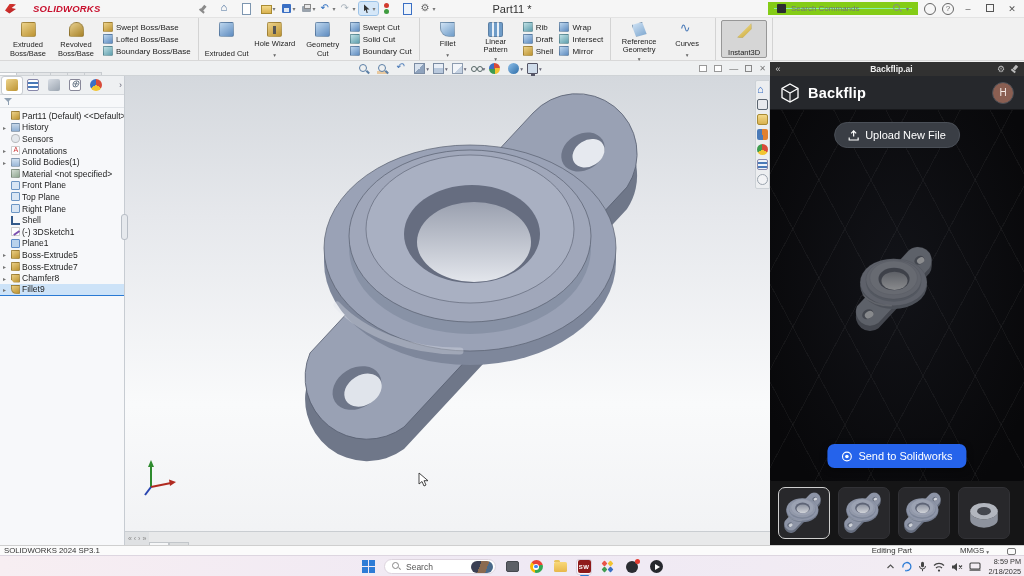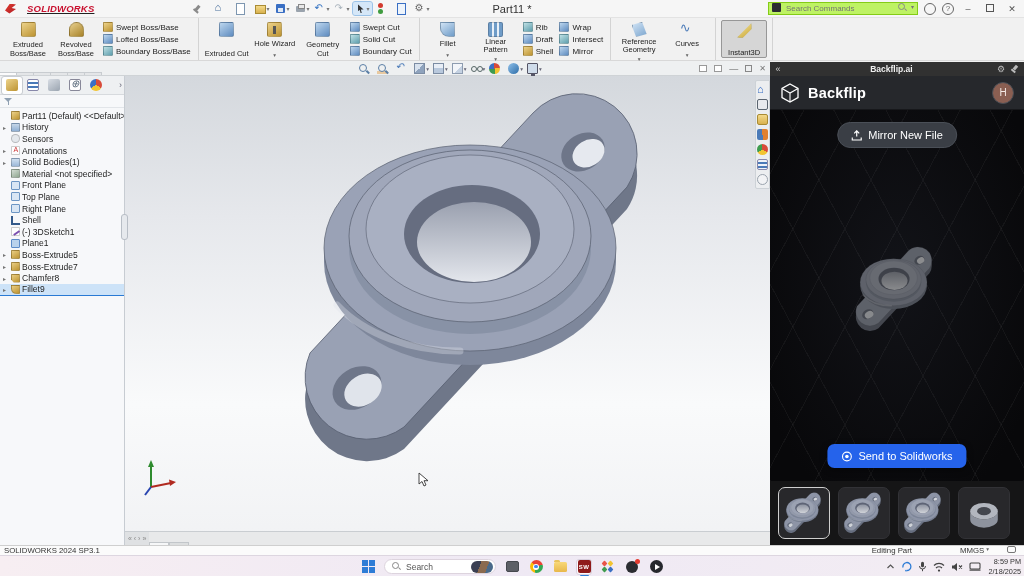--- a/index.html
+++ b/index.html
@@ -3,21 +3,21 @@
 <meta charset="utf-8">
 <style>
   html,body{margin:0;padding:0;background:#222;}
   .screen{position:relative;width:1024px;height:576px;overflow:hidden;background:#f1f1f1;
           font-family:"Liberation Sans",sans-serif;color:#222;-webkit-font-smoothing:antialiased;}
   .screen *{box-sizing:border-box;}
 
   
   .titlebar{position:absolute;left:0;top:0;width:1024px;height:18px;background:#f6f6f6;
             border-bottom:1px solid #e3e3e3;display:flex;align-items:center;font-size:9px;}
-  .brand{display:flex;align-items:center;gap:11px;padding:0 8px 0 5px;text-decoration:underline;}
+  .brand{display:flex;align-items:center;gap:17px;padding:0 8px 0 5px;}
   .brand-mark{width:11px;height:10px;background:linear-gradient(135deg,#e03a2f,#b01f26);
               clip-path:polygon(0 70%,45% 0,100% 10%,60% 45%,100% 55%,40% 100%);}
   .brand-name{color:#c8102e;font-weight:bold;font-style:italic;font-size:9.5px;letter-spacing:.2px;}
   .menus{display:flex;}
   .menu-item{padding:2px 7px;color:#333;cursor:default;}
   .pin-ico{width:10px;height:10px;margin:0 6px;position:relative;}
   .pin-ico::before{content:"";position:absolute;left:4px;top:1px;width:3px;height:6px;background:#8a8a8a;transform:rotate(40deg);}
   .pin-ico::after{content:"";position:absolute;left:1px;top:6px;width:6px;height:1.5px;background:#8a8a8a;transform:rotate(40deg);}
   .qa-row{display:flex;align-items:center;gap:1px;margin-left:4px;}
   .qa{display:flex;align-items:center;padding:1px 2px;border-radius:2px;position:relative;}
@@ -34,21 +34,21 @@
   .qa-undo .qa-ic::before{content:"↶";position:absolute;left:0;top:-1px;color:#2f6fc0;font-size:10px;}
   .qa-redo .qa-ic::before{content:"↷";position:absolute;left:0;top:-1px;color:#aab4bd;font-size:10px;}
   .qa-select .qa-ic::before{content:"";position:absolute;left:3px;top:1px;width:6px;height:9px;background:#333;
       clip-path:polygon(0 0,100% 60%,55% 62%,70% 100%,50% 100%,38% 66%,0 80%);}
   .qa-rebuild .qa-ic::before{content:"";position:absolute;left:3px;top:0;width:5px;height:5px;border-radius:50%;background:#d23b2f;}
   .qa-rebuild .qa-ic::after{content:"";position:absolute;left:3px;top:6px;width:5px;height:5px;border-radius:50%;background:#3f9c3f;}
   .qa-props .qa-ic::before{content:"";position:absolute;left:2px;top:0;width:7px;height:10px;background:#eef4fb;border:1px solid #3a6fc4;}
   .qa-options .qa-ic::before{content:"⚙";position:absolute;left:0;top:-1px;font-size:10px;color:#666;}
   .doc-title{position:absolute;left:50%;top:0;transform:translateX(-50%);line-height:18px;font-size:11px;color:#333;}
   .tb-right{margin-left:auto;display:flex;align-items:center;gap:6px;padding-right:4px;}
-  .search-cmd{display:flex;align-items:flex-start;gap:3px;width:150px;height:13px;background:#bef264;border:1px solid #84cc16;padding:0 3px;}
+  .search-cmd{display:flex;align-items:center;gap:3px;width:150px;height:13px;background:#86efac;border:6px solid #84cc16;padding:0 3px;}
   .search-scope{width:9px;height:9px;background:#2b2d31;border-radius:1px;flex:none;}
   .search-cmd input{border:none;outline:none;flex:1;font-size:8px;min-width:0;font-family:"Liberation Sans",sans-serif;color:#444;background:transparent;}
   .mini-mag{width:9px;height:9px;position:relative;flex:none;}
   .mini-mag::before{content:"";position:absolute;left:0;top:0;width:5px;height:5px;border:1.2px solid #888;border-radius:50%;}
   .mini-mag::after{content:"";position:absolute;left:6px;top:6px;width:3px;height:1.3px;background:#888;transform:rotate(45deg);}
   .circle-ico{width:12px;height:12px;border:1.2px solid #666;border-radius:50%;font-size:8px;line-height:10px;text-align:center;color:#666;}
   .win-btn{width:16px;text-align:center;font-size:9px;color:#555;line-height:18px;}
   .restore-ic{width:8px;height:8px;border:1px solid #555;display:inline-block;margin-top:5px;}
 
   
@@ -187,21 +187,21 @@
   .bf-send{position:absolute;left:50%;bottom:13px;transform:translateX(-50%);display:flex;align-items:center;gap:6px;
      background:#2563eb;color:#fff;font-size:11px;padding:6px 14px;border-radius:7px;white-space:nowrap;box-shadow:0 2px 6px rgba(0,0,0,.5);}
   .bf-thumbs{height:64px;background:#151516;display:flex;align-items:center;gap:8px;padding:0 8px;flex:none;}
   .bf-thumb{width:52px;height:52px;background:#28282b;border:1px solid #323236;border-radius:7px;display:flex;align-items:center;justify-content:center;overflow:hidden;}
   .bf-thumb.selected{border:1.5px solid #cfcfcf;}
   .bf-thumb svg{filter:brightness(.92);}
 
   
   .statusbar{position:absolute;left:0;top:545px;width:1024px;height:10px;background:#fbfbfb;border-top:1px solid #cfcfcf;
              display:flex;align-items:center;font-size:7.8px;color:#333;padding:0 4px;}
-  .sb-right{margin-left:auto;display:flex;align-items:flex-start;}
+  .sb-right{margin-left:auto;display:flex;align-items:flex-end;}
   .sb-edit{margin-right:48px;}
   .sb-units{margin-right:2px;}
   .sb-caret{font-size:5.5px;color:#666;margin-right:18px;}
   .sb-bubble{width:9px;height:7px;border:1.1px solid #777;border-radius:2px;position:relative;margin-right:4px;}
 
   
   .taskbar{position:absolute;left:0;top:555px;width:1024px;height:21px;
      background:linear-gradient(90deg,#f7eef2 0%,#efe9f4 50%,#f3edf3 100%);border-top:1px solid #ddd6e0;}
   .tb-center{position:absolute;left:50%;top:0;height:21px;transform:translateX(-50%);display:flex;align-items:center;gap:8px;}
   .win-logo{width:13px;height:13px;display:grid;grid-template-columns:6px 6px;grid-template-rows:6px 6px;gap:1px;}
@@ -691,21 +691,21 @@
       </svg>
       <span class="bf-name">Backflip</span>
       <span class="bf-avatar">H</span>
     </div>
     <div class="bf-canvas">
       <button class="bf-upload" style="border-style:solid;cursor:default;font-family:inherit;">
         <svg width="11" height="11" viewBox="0 0 11 11">
           <path d="M5.5,1 L5.5,6.5 M3,3.3 L5.5,0.8 L8,3.3" stroke="#fff" stroke-width="1.2" fill="none"></path>
           <path d="M1,7.5 L1,10 L10,10 L10,7.5" stroke="#fff" stroke-width="1.2" fill="none"></path>
         </svg>
-        <span>Mirror New File</span>
+        <span>Upload New File</span>
       </button>
       <svg class="bf-model" width="96" height="87" viewBox="0 0 420 380">
         <use href="#flange"></use>
       </svg>
       <button class="bf-send" style="border:none;cursor:default;font-family:inherit;">
         <svg width="11" height="11" viewBox="0 0 11 11">
           <circle cx="5.5" cy="5.5" r="4.4" fill="none" stroke="#fff" stroke-width="1.1"></circle>
           <circle cx="5.5" cy="5.5" r="1.8" fill="#fff"></circle>
         </svg>
         <span>Send to Solidworks</span>

